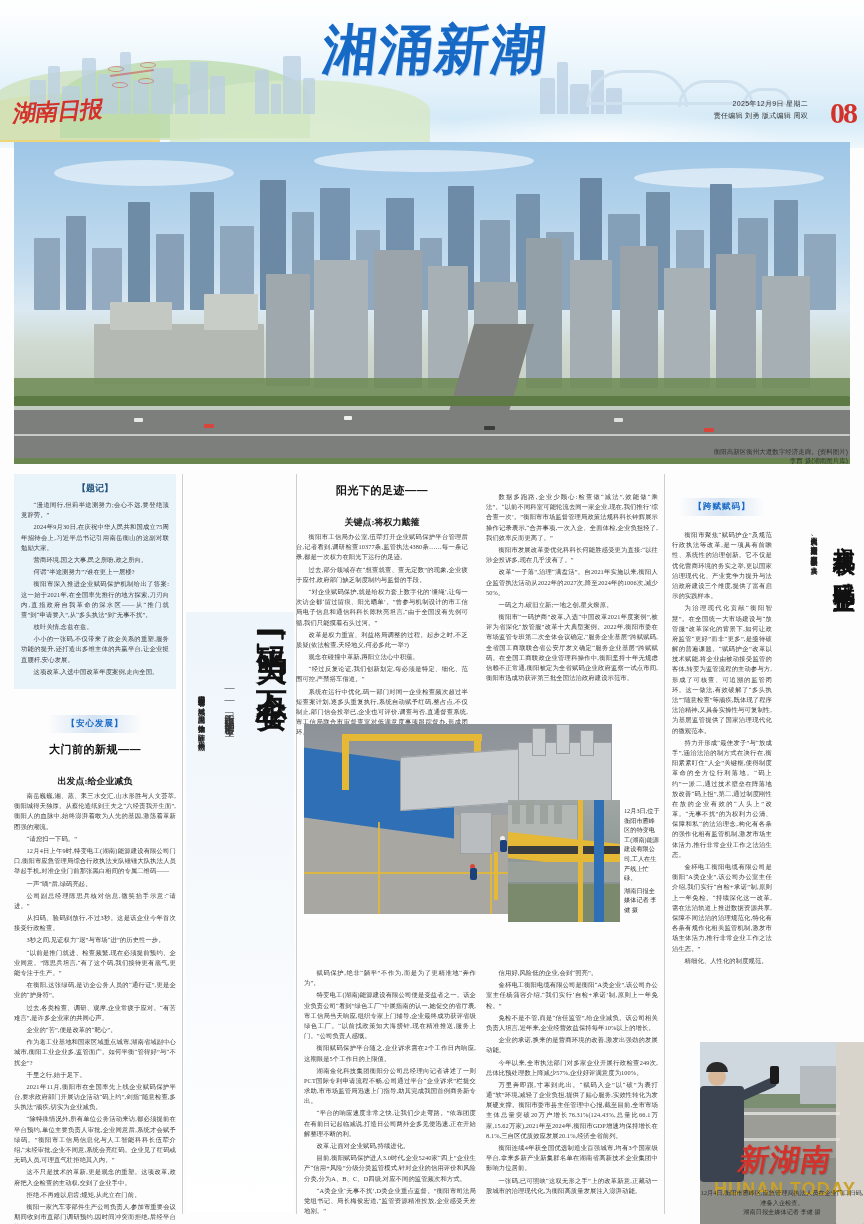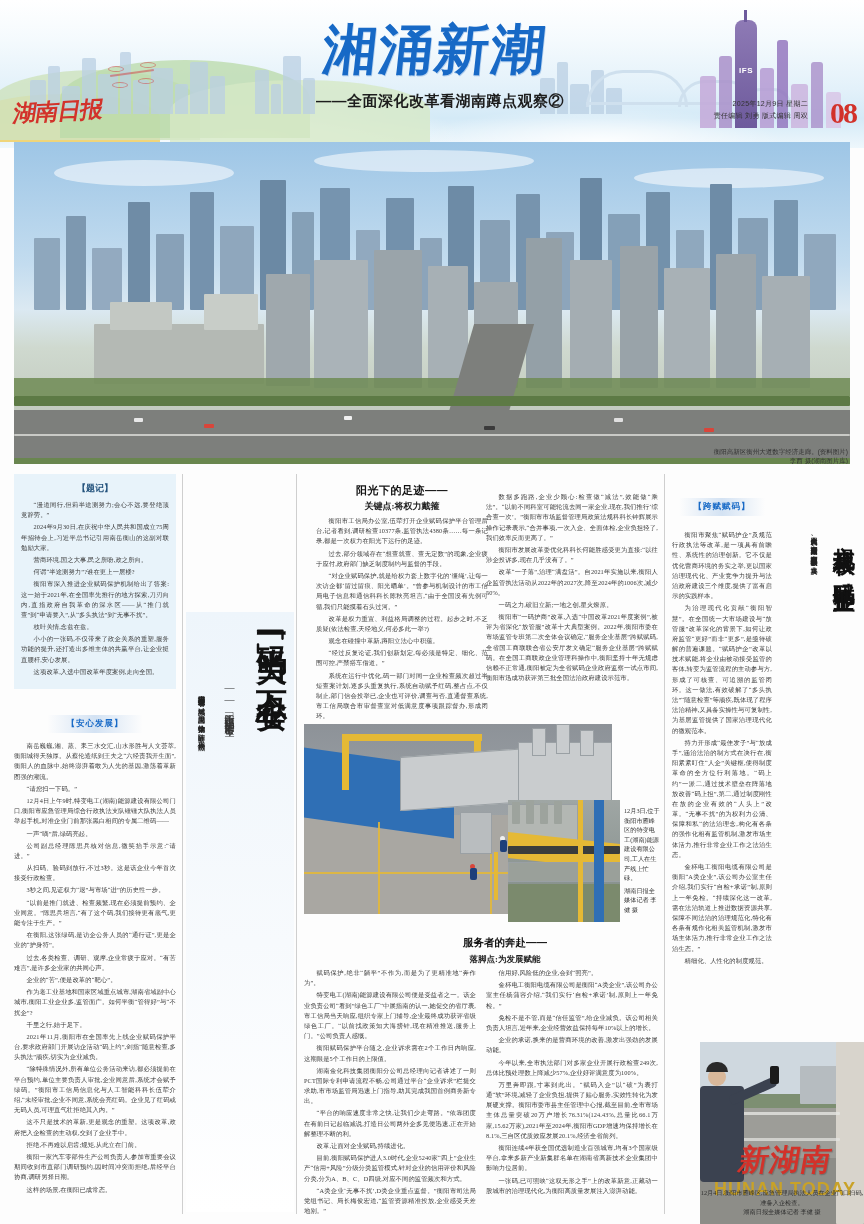--- a/index.html
+++ b/index.html
@@ -64,21 +64,21 @@
   .boxlabel{margin:0 auto 8px;width:96px;text-align:center;font-size:8.5px;color:#1769c6;font-weight:700;
      padding:3px 0;background:linear-gradient(90deg,rgba(23,105,198,0),rgba(23,105,198,.18),rgba(23,105,198,0));
      font-family:"Liberation Sans",sans-serif;letter-spacing:1px;}
   .notebox{background:#e8f3fa;padding:8px 7px 10px;}
   .notebox .nb-title{text-align:center;font-size:9px;font-weight:700;color:#23527c;margin-bottom:5px;
      font-family:"Liberation Sans",sans-serif;}
   p.body{margin:0 0 2px;font-size:6.3px;line-height:1.62;color:#3a3a3a;text-align:justify;text-indent:2em;
      font-family:"Liberation Serif",serif;letter-spacing:.1px;}
   .sec-h{text-align:center;margin:9px 0 3px;}
   .sec-h .t1{font-size:11px;font-weight:700;color:#111;letter-spacing:.5px;font-family:"Liberation Sans",sans-serif;}
-  .sec-h .t2{font-size:9px;font-weight:700;color:#222;margin-top:2px;font-family:"Liberation Serif",serif;}
+  .sec-h .t2{font-size:9px;font-weight:700;color:#222;margin-top:18px;font-family:"Liberation Serif",serif;}
   .subhead{text-align:center;font-size:10.5px;font-weight:700;color:#111;margin:6px 0 4px;
      font-family:"Liberation Sans",sans-serif;}
   .subhead2{text-align:center;font-size:8.5px;font-weight:700;color:#222;margin:0 0 5px;}
 
   
   .vheadwrap{position:absolute;left:186px;top:612px;width:108px;height:600px;
      background:linear-gradient(180deg,#eef5fb 0%,#f7fafd 55%,#ffffff 100%);}
   .vhead{position:absolute;right:6px;top:6px;writing-mode:vertical-rl;text-orientation:upright;
      font-size:31px;font-weight:700;color:#111;line-height:1.08;letter-spacing:2px;
      font-family:"Liberation Sans",sans-serif;height:560px;}
@@ -171,37 +171,24 @@
       <div class="prop" style="left:30px;top:16px"></div>
     </div>
 
     <div class="bridge">
       <div class="arch" style="left:0;top:8px;width:96px;height:34px"></div>
       <div class="arch" style="left:92px;top:18px;width:70px;height:24px"></div>
       <div class="arch" style="left:156px;top:26px;width:44px;height:16px"></div>
       <div class="deck"></div>
     </div>
 
-    <div class="towerwrap">
-      <div class="tw" style="width:16px;height:52px;background:#c3a8d8;opacity:.85"></div>
-      <div class="tw" style="width:13px;height:72px;background:#a98fc9;opacity:.85"></div>
-      <div class="ifs">
-        <b>IFS</b>
-      </div>
-      <div class="tw" style="width:14px;height:60px;background:#b59ad2;opacity:.85"></div>
-      <div class="tw" style="width:11px;height:88px;background:#8e6fba;opacity:.8"></div>
-      <div class="tw" style="width:17px;height:44px;background:#cbb4de;opacity:.85"></div>
-      <div class="tw" style="width:12px;height:66px;background:#a98fc9;opacity:.8"></div>
-      <div class="tw" style="width:15px;height:36px;background:#d8c6e6;opacity:.85"></div>
-    </div>
 
     <div class="nameplate">
       <span class="zh">湘涌新潮</span>
     </div>
-    <div class="subline">——全面深化改革看湖南蹲点观察②</div>
 
     <div class="logo-hnrb">
       <span>湖南日报</span>
     </div>
 
     <div class="issueinfo">
       <div class="line1">2025年12月9日  星期二</div>
       <div class="line2">责任编辑 刘勇  版式编辑 周双</div>
     </div>
     <div class="pageno">08</div>
@@ -287,20 +274,24 @@
       <p class="body">何谓“半途测努力”?谁在更上一层楼?</p>
       <p class="body">衡阳市深入推进企业赋码保护机制给出了答案:这一始于2021年,在全国率先推行的地方探索,刀刃向内,直指政府自我革命的深水区——从“推门就查”到“申请要入”,从“多头执法”到“无事不扰”。</p>
       <p class="body">枝叶关情,念兹在兹。</p>
       <p class="body">小小的一张码,不仅带来了政企关系的重塑,服务功能的提升,还打造出多维主体的共赢平台,让企业挺直腰杆,安心发展。</p>
       <p class="body">这项改革,入选中国改革年度案例,走向全国。</p>
       <p class="body"></p>
     </div>
 
     <div style="height:26px"></div>
     <div class="boxlabel">【安心发展】</div>
+    <div class="sec-h">
+      <div class="t1">大门前的新规——</div>
+      <div class="t2">出发点:给企业减负</div>
+    </div>
 
     <p class="body">南岳巍巍,湘、蒸、耒三水交汇,山水形胜与人文荟萃,衡阳城得天独厚。从蔡伦造纸到王夫之“六经责我开生面”,衡阳人的血脉中,始终澎湃着敢为人先的基因,激荡着革新图强的潮流。</p>
     <p class="body">“请您扫一下码。”</p>
     <p class="body">12月4日上午9时,特变电工(湖南)能源建设有限公司门口,衡阳市应急管理局综合行政执法支队锤锤大队执法人员举起手机,对准企业门前那张黑白相间的专属二维码——</p>
     <p class="body">一声“嘀”后,绿码亮起。</p>
     <p class="body">公司副总经理陈思兵核对信息,微笑抬手示意:“请进。”</p>
     <p class="body">从扫码、验码到放行,不过3秒。这是该企业今年首次接受行政检查。</p>
     <p class="body">3秒之间,见证权力“退”与市场“进”的历史性一步。</p>
     <p class="body">“以前是推门就进、检查频繁,现在必须提前预约、企业同意。”陈思兵坦言,“有了这个码,我们接待更有底气,更能专注于生产。”</p>
     <p class="body">在衡阳,这张绿码,是访企公务人员的“通行证”,更是企业的“护身符”。</p>
@@ -316,21 +307,21 @@
     <p class="body">这样的场景,在衡阳已成常态。</p>
 
   </div>
 
   <div class="vheadwrap">
     <div class="vhead">一「码」当关 万企心安</div>
     <div class="vsub">——衡阳市「赋码护企」的前世今生</div>
     <div class="vbyline">湖南日报全媒体记者 颜斌 周卫国 徐德荣 陈新 周怡然</div>
   </div>
 
-  <div class="col" style="left:316px;width:172px;">
+  <div class="col" style="left:296px;width:172px;">
     <div class="sec-h">
       <div class="t1">阳光下的足迹——</div>
       <div class="t2">关键点:将权力戴箍</div>
     </div>
     <p class="body">衡阳市工信局办公室,伍荦打开企业赋码保护平台管理后台,记者看到,调研检查10377条,监管执法4380条……每一条记录,都是一次权力在阳光下运行的足迹。</p>
     <p class="body">过去,部分领域存在“想查就查、查无定数”的现象,企业疲于应付,政府部门缺乏制度制约与监督的手段。</p>
     <p class="body">“对企业赋码保护,就是给权力套上数字化的‘缰绳’,让每一次访企都‘留过留痕、阳光晒单’。”曾参与机制设计的市工信局电子信息和通信科科长陈秋亮坦言,“由于全国没有先例可循,我们只能摸着石头过河。”</p>
     <p class="body">改革是权力重置、利益格局调整的过程。起步之时,不乏质疑(依法检查,天经地义,何必多此一举?)</p>
     <p class="body">观念在碰撞中革新,蹲阳立法心中积蕴。</p>
     <p class="body">“经过反复论证,我们创新划定,每必须是特定、细化、范围可控,严禁搭车借道。”</p>
@@ -386,24 +377,20 @@
     <div class="blk" style="left:18px;top:0px;width:8px;height:24px;background:#9da39d"></div>
     <div class="blk" style="left:32px;top:3px;width:8px;height:21px;background:#9da39d"></div>
     <div class="blk" style="left:46px;top:1px;width:8px;height:23px;background:#9da39d"></div>
   </div>
 
   <div class="cap" style="left:624px;top:806px;width:36px;">
     <div>12月3日,位于衡阳市雁峰区的特变电工(湖南)能源建设有限公司,工人在生产线上忙碌。</div>
     <div style="margin-top:3px">湖南日报全媒体记者 李健 摄</div>
   </div>
 
-  <div style="position:absolute;left:400px;top:930px;width:210px;">
-    <div class="subhead">服务者的奔赴——</div>
-    <div class="subhead2">落脚点:为发展赋能</div>
-  </div>
 
   <div style="position:absolute;left:304px;top:968px;width:172px;">
     <p class="body">赋码保护,绝非“躺平”不作为,而是为了更精准地“奔作为”。</p>
     <p class="body">特变电工(湖南)能源建设有限公司便是受益者之一。该企业负责公司“看到”绿色工厂“中展指南的认一,她促交的省厅表,市工信局当天响应,组织专家上门辅导,企业最终成功获评省级绿色工厂。“以前找政策知大海捞针,现在精准推送,服务上门。”公司负责人感慨。</p>
     <p class="body">衡阳赋码保护平台随之,企业诉求需在2个工作日内响应,这期限是5个工作日的上限值。</p>
     <p class="body">湖南金化科技集团衡阳分公司总经理向记者讲述了一则PCT国际专利申请流程不畅,公司通过平台“企业诉求”栏提交求助,市市场监管局迅速上门指导,助其完成我国首例商务新专出。</p>
     <p class="body">“平台的响应速度非常之快,让我们少走弯路。”依靠团度在有前日记起临减说,打造日公司两外企多见便迅速,正在开始解整理不断的利。</p>
     <p class="body">改革,让面对企业赋码,持续进化。</p>
     <p class="body">目前,衡阳赋码保护进人3.0时代,企业5240家“四上”企业生产“信用+风险”分级分类监管模式,针对企业的信用评价和风险分类,分为A、B、C、D四级,对应不同的监管频次和方式。</p>
     <p class="body">“A类企业‘无事不扰’,D类企业重点监督。”衡阳市司法局党组书记、局长梅俊宏道,“监管资源精准投放,企业感受天差地别。”</p>

